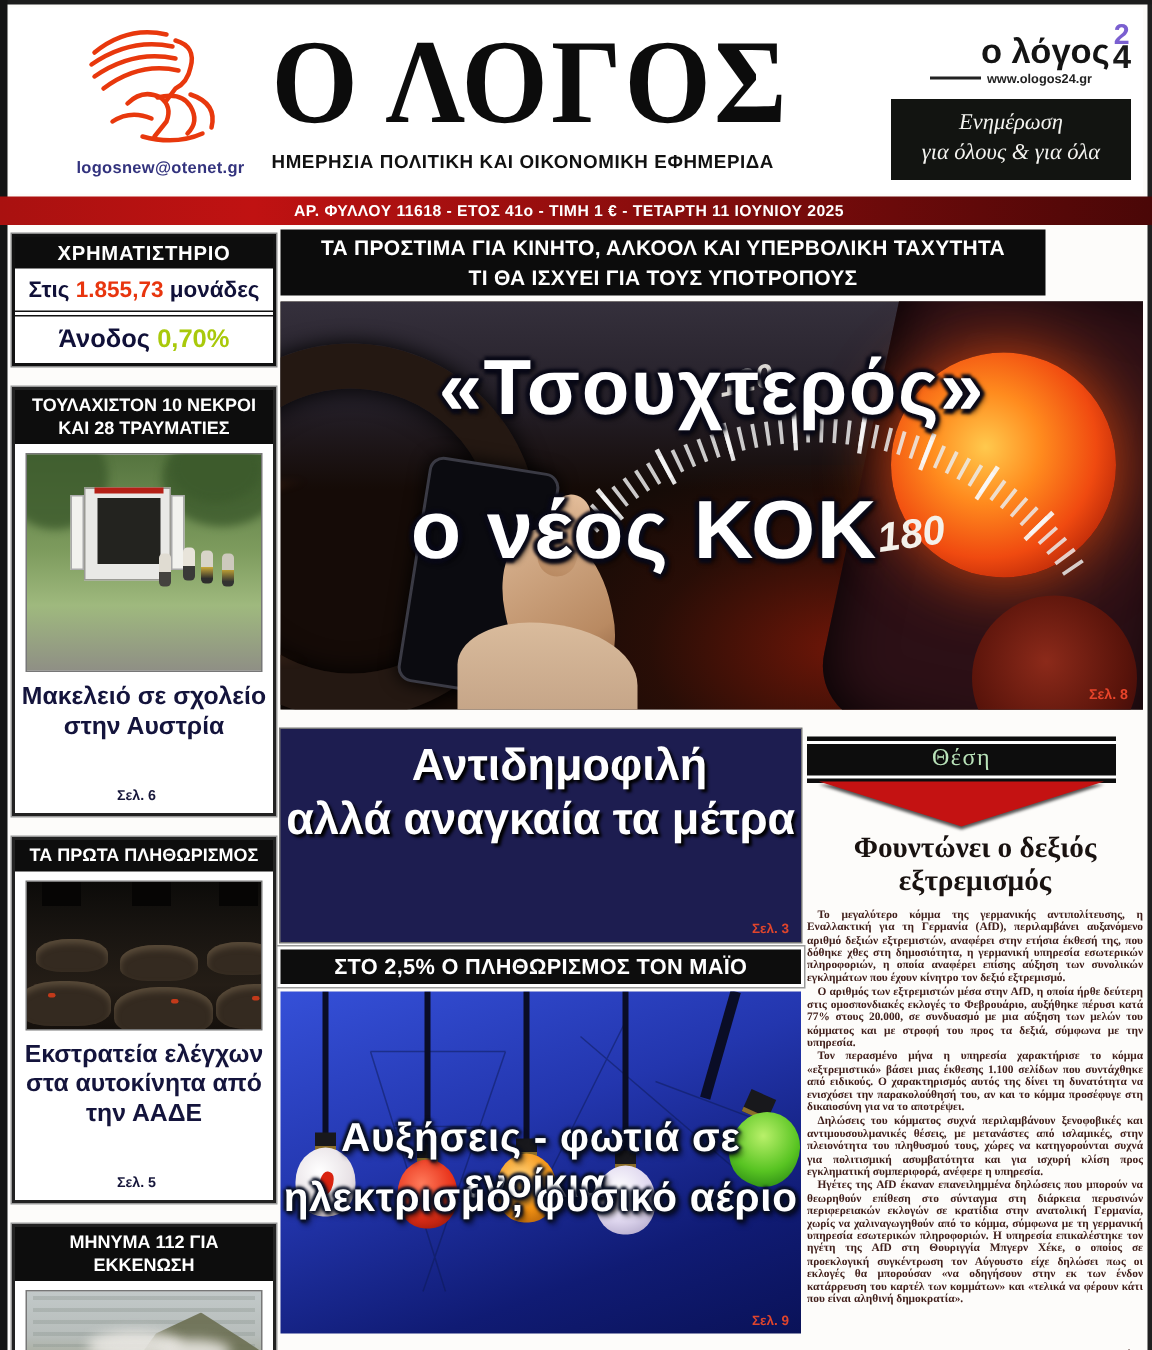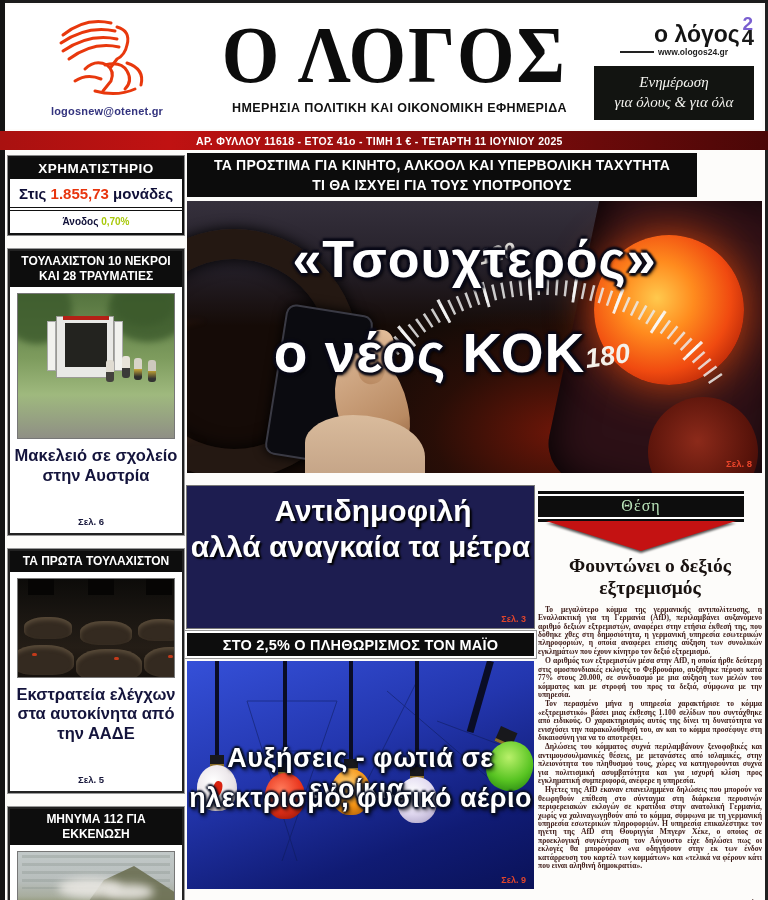--- a/index.html
+++ b/index.html
@@ -4,21 +4,21 @@
 <style>
   html,body{margin:0;padding:0;background:#5a5a5a;}
   *{box-sizing:border-box;}
   #page{position:relative;width:768px;height:900px;margin:0 auto;background:#fdfcfa;overflow:hidden;
         font-family:"Liberation Sans",sans-serif;
         box-shadow:inset 5px 0 0 #141414, inset 0 3px 0 #1c1c1c, inset -3px 0 0 #202020;}
   
   .masthead{position:absolute;left:6px;top:5px;right:6px;height:124px;background:#fff;}
   .logo-block{position:absolute;left:26px;top:2px;width:150px;text-align:center;}
   .logo-email{margin-top:2px;font-size:11px;font-weight:bold;color:#33337e;letter-spacing:.2px;}
-  .title-block{position:absolute;left:175px;right:195px;top:4px;text-align:right;}
+  .title-block{position:absolute;left:175px;right:195px;top:4px;text-align:left;}
   .paper-title{font-family:"Liberation Serif",serif;font-weight:900;font-size:74px;line-height:86px;color:#0c0c0c;
                letter-spacing:2px;transform:scaleY(1.08);transform-origin:top;}
   .paper-subtitle{margin-top:6px;font-size:12.5px;font-weight:bold;color:#111;letter-spacing:.4px;}
   .site-block{position:absolute;right:8px;top:12px;width:160px;text-align:center;}
   .site-logo{display:flex;justify-content:flex-end;align-items:flex-start;line-height:1;}
   .site-logo-text{font-size:23px;font-weight:bold;color:#141414;padding-top:6px;}
   .site-logo-num{display:flex;flex-direction:column;margin-left:2px;font-weight:bold;line-height:.78;}
   .num-2{color:#7a5fd0;font-size:19px;}
   .num-4{color:#1a1a1a;font-size:22px;margin-top:-3px;}
   .site-url-row{display:flex;align-items:center;justify-content:center;gap:4px;margin-top:1px;}
@@ -31,21 +31,21 @@
              background:linear-gradient(90deg,#a91110 0%,#c01212 22%,#8c0d0d 55%,#4a0707 100%);
              color:#fff;font-size:10.5px;font-weight:bold;letter-spacing:.3px;
              display:flex;align-items:center;padding-left:196px;}
   
   .sidebar{position:absolute;left:8px;top:156px;width:176px;}
   .stock-box{border:2px solid #111;box-shadow:0 0 0 1px #888;background:#fff;margin-bottom:14px;}
   .stock-head{background:#0d0d0d;color:#fff;text-align:center;font-size:13.5px;font-weight:bold;
               letter-spacing:.5px;padding:3px 0;}
   .stock-line{font-size:15px;font-weight:bold;text-align:center;padding:6px 2px 5px;color:#101038;}
   .stock-line .val-red{color:#e8350e;}
-  .stock-line2{border-top:4px double #111;font-size:10px;font-weight:bold;text-align:center;
+  .stock-line2{border-top:4px double #111;font-size:17px;font-weight:bold;text-align:center;
                padding:5px 2px 6px;color:#101038;}
   .stock-line2 .val-green{color:#a9c90b;}
   .side-story{border:2px solid #222;box-shadow:0 0 0 1px #999;background:#fff;margin-bottom:14px;padding-bottom:4px;}
   .side-kicker{background:#0d0d0d;color:#fff;text-align:center;font-size:12px;font-weight:bold;
                padding:3px 4px;line-height:1.25;}
   .side-img{margin:6px 7px 4px;height:100px;position:relative;overflow:hidden;border:1px solid #777;}
   .side-headline{text-align:center;font-size:16.5px;font-weight:bold;color:#14143c;line-height:1.2;
                  padding:3px 4px 0;}
   .side-page{text-align:center;font-size:9.5px;font-weight:bold;color:#16163a;padding:2px 10px 2px 0;margin-top:28px;}
   .img-tall{height:146px;}
@@ -226,21 +226,21 @@
         <div class="amb-fig" style="left:104px;top:62px;background:linear-gradient(180deg,#e8e4da 55%,#3a3a38 55%);"></div>
         <div class="amb-fig" style="left:116px;top:64px;background:linear-gradient(180deg,#d8d4c8 50%,#caa93a 50%,#2e2e2c 85%);"></div>
         <div class="amb-fig" style="left:88px;top:66px;background:linear-gradient(180deg,#e0dcd2 55%,#44423e 55%);"></div>
         <div class="amb-fig" style="left:130px;top:66px;background:linear-gradient(180deg,#cdc9bd 50%,#b99c34 50%,#333331 85%);"></div>
       </div>
       <div class="side-headline">Μακελειό σε σχολείο στην Αυστρία</div>
       <div class="side-page">Σελ. 6</div>
     </div>
 
     <div class="side-story">
-      <div class="side-kicker">ΤΑ ΠΡΩΤΑ ΤΟΥΛΑΧΙΣΤΟΝ</div>
+      <div class="side-kicker">ΤΑ ΠΡΩΤΑ ΠΛΗΘΩΡΙΣΜΟΣ</div>
       <div class="side-img scene-cars">
         <div class="car-beam" style="left:10px;"></div>
         <div class="car-beam" style="left:70px;"></div>
         <div class="car-beam" style="left:128px;"></div>
         <div class="car-blob" style="left:6px;top:38px;width:48px;height:22px;"></div>
         <div class="car-blob" style="left:62px;top:42px;width:52px;height:24px;"></div>
         <div class="car-blob" style="left:120px;top:40px;width:46px;height:22px;"></div>
         <div class="car-blob" style="left:-6px;top:66px;width:62px;height:30px;"></div>
         <div class="car-blob" style="left:58px;top:70px;width:66px;height:32px;"></div>
         <div class="car-blob" style="left:126px;top:68px;width:56px;height:30px;"></div>

